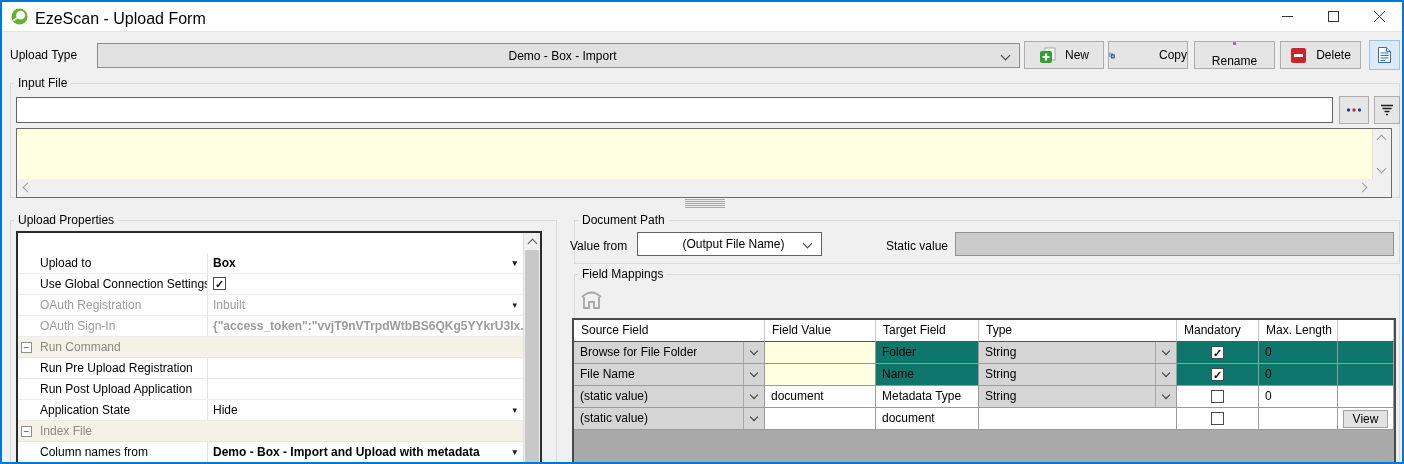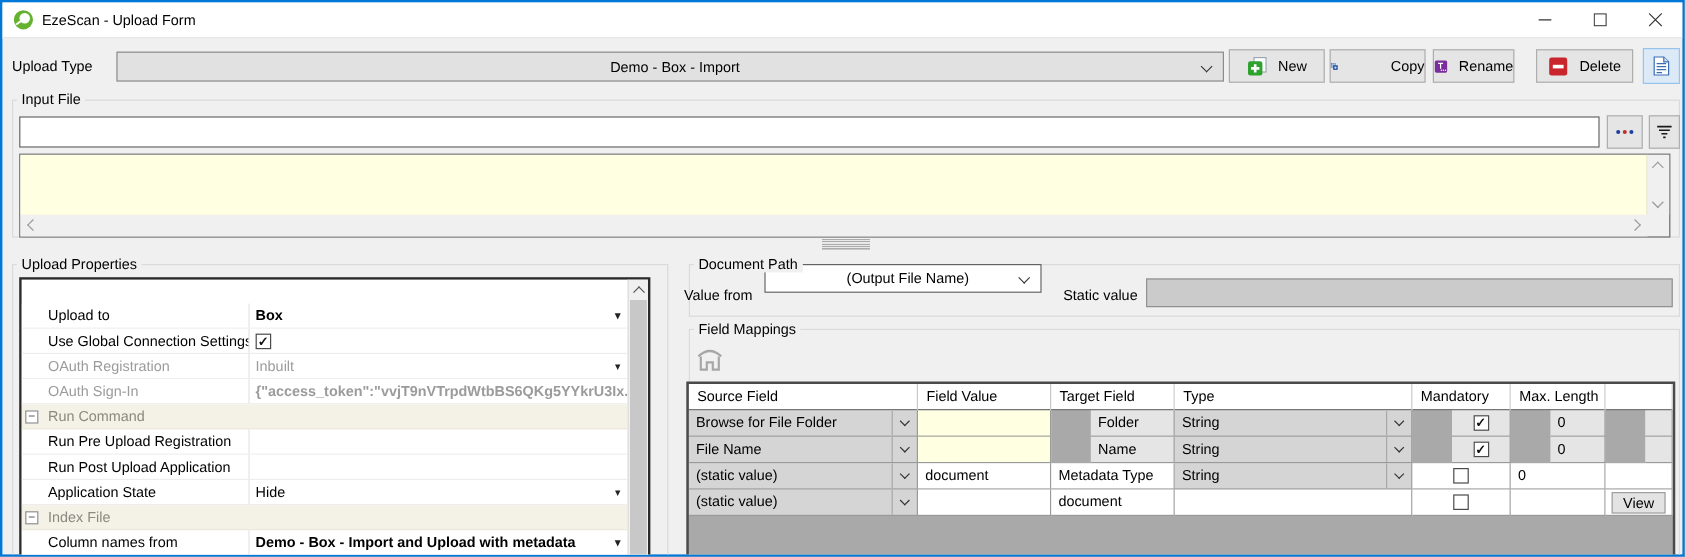--- a/index.html
+++ b/index.html
@@ -7,21 +7,21 @@
   body { font-family:"Liberation Sans", sans-serif; font-size:12px; color:#000; }
 
   .window {
     position:relative; width:1404px; height:464px; background:#F0F0F0;
     border:2px solid #0078D7; overflow:hidden;
   }
 
   
   .titlebar { position:absolute; left:0; top:0; width:1400px; height:30px; background:#FFFFFF; border-bottom:1px solid #E3E3E3; }
   .logo { position:absolute; left:9px; top:6px; width:17px; height:17px; }
-  .title { position:absolute; left:33px; top:8px; font-size:12px; color:#000; white-space:nowrap; }
+  .title { position:absolute; left:33px; top:8px; font-size:16px; color:#000; white-space:nowrap; }
   .win-controls { position:absolute; right:0; top:0; height:29px; display:flex; }
   .win-btn { width:46px; height:29px; display:flex; align-items:center; justify-content:center; }
 
   
   .lbl { position:absolute; white-space:nowrap; color:#000; }
   .combo { position:absolute; display:flex; align-items:center; padding-left:8px; background:#E1E1E1; border:1px solid #8C8C8C; overflow:hidden;justify-content:center; }
   .combo.white { background:#FFFFFF; border:1px solid #646464; }
   .combo .ctext { white-space:nowrap; overflow:hidden; }
   .chev { width:7px; height:7px; border-right:1.4px solid #3A3A3A; border-bottom:1.4px solid #3A3A3A; transform:rotate(45deg); margin-top:-4px; }
   .combo .chev { position:absolute; right:10px; top:50%; }
@@ -63,21 +63,21 @@
   .pg-scroll { position:absolute; right:0; top:0; bottom:0; width:17px; background:#F0F0F0; border-left:1px solid #DCDCDC; }
   .pg-scroll .btn-up { position:absolute; left:0; top:0; width:17px; height:17px; }
   .pg-scroll .thumb { position:absolute; left:1px; right:1px; top:17px; bottom:0; background:#C8C8C8; }
   .pg-scroll .s-arrow { border-color:#555; left:5px; top:7px; }
 
   
   .fm-container { position:absolute; left:570px; top:316px; width:824px; height:150px; background:#A9A9A9; border:2px solid #4A4A4A; overflow:hidden; }
   .fm-header, .fm-row { display:grid; grid-template-columns:191px 111px 103px 198px 82px 79px 1fr; height:22px; }
   .fm-hcell { background:#FFFFFF; border-right:1px solid #C9C9C9; border-bottom:1px solid #555; padding-left:7px; line-height:21px; white-space:nowrap; overflow:hidden; }
   .fm-cell { background:#FFFFFF; border-right:1px solid #9A9A9A; border-bottom:1px solid #9A9A9A; padding-left:6px; line-height:21px; white-space:nowrap; overflow:hidden; position:relative; }
-  .fm-cell.blue { background:#e5e5e5;margin-left:33px; }
+  .fm-cell.blue { background:#0f766e; }
   .fm-cell.yellow { background:#FFFFE1; }
   .fm-cell.center { display:flex; align-items:center; justify-content:center; padding-left:0; }
   .fm-combo { background:#D5D5D5; display:flex; align-items:center; padding-left:6px; }
   .fm-combo .ctext { flex:1; overflow:hidden; white-space:nowrap; }
   .chev-box { width:21px; align-self:stretch; border-left:1px solid #A8A8A8; display:flex; align-items:center; justify-content:center; }
   .chev-box .chev2 { width:6px; height:6px; border-right:1.3px solid #333; border-bottom:1.3px solid #333; transform:rotate(45deg); margin-top:-3px; }
   .view-btn { background:#E3E3E3; border:1px solid #9F9F9F; font-family:"Liberation Sans",sans-serif; font-size:12px; padding:0 9px; height:18px; line-height:16px; }
 </style>
 </head>
 <body>
@@ -127,21 +127,21 @@
     <span>New</span>
   </div>
   <div class="tb-btn" style="left:1106px; top:39px; width:80px; height:28px;gap:44px;">
     <svg width="17" height="17" viewBox="0 0 17 17">
       <rect x="1.5" y="1.5" width="9" height="9" fill="#9FC1E8" stroke="#2E5FAE"></rect>
       <rect x="6" y="6" width="10" height="10" fill="#2E5FAE" stroke="#1C3E78"></rect>
       <path d="M8 11 H14 M11 8 V14" stroke="#FFFFFF" stroke-width="1.4"></path>
     </svg>
     <span>Copy</span>
   </div>
-  <div class="tb-btn" style="left:1192px; top:39px; width:68px; height:28px;">
+  <div class="tb-btn" style="left:1192px; top:39px; width:81px; height:28px;flex-direction:column;">
     <svg width="17" height="17" viewBox="0 0 17 17">
       <rect x="1" y="1" width="15" height="15" rx="2" fill="#7B2D9E"></rect>
       <path d="M5 4.5 H11 M8 4.5 V11" stroke="#FFFFFF" stroke-width="1.5"></path>
       <circle cx="9" cy="13" r="0.9" fill="#FFF"></circle>
         <circle cx="11.5" cy="13" r="0.9" fill="#FFF"></circle>
         <circle cx="14" cy="13" r="0.9" fill="#FFF"></circle>
     </svg>
     <span>Rename</span>
   </div>
   <div class="tb-btn" style="left:1278px; top:39px; width:81px; height:28px;">
@@ -242,21 +242,21 @@
       <div class="btn-up">
           <span class="s-arrow a-up"></span>
         </div>
       <div class="thumb"></div>
     </div>
   </div>
 
   <div class="groupbox" style="left:572px; top:218px; width:826px; height:44px;"></div>
   <span class="gb-label" style="left:576px; top:211px;">Document Path</span>
   <span class="lbl" style="left:568px; top:237px;">Value from</span>
-  <div class="combo white" style="left:635px; top:218px; width:231px; height:24px;">
+  <div class="combo white" style="left:635px; top:230px; width:185px; height:24px;">
     <span class="ctext">(Output File Name)</span>
     <span class="chev"></span>
   </div>
   <span class="lbl" style="left:884px; top:237px;">Static value</span>
   <input class="textinput" style="left: 953px; top: 230px; width: 439px; height: 24px; background: rgb(203, 203, 203); border-color: rgb(145, 145, 145);" disabled="" value="">
 
   <div class="groupbox" style="left:572px; top:272px; width:826px; height:200px;"></div>
   <span class="gb-label" style="left:576px; top:265px;">Field Mappings</span>
   <span style="position:absolute; left:577px; top:285px;">
     <svg width="25" height="24" viewBox="0 0 25 24" fill="none">

